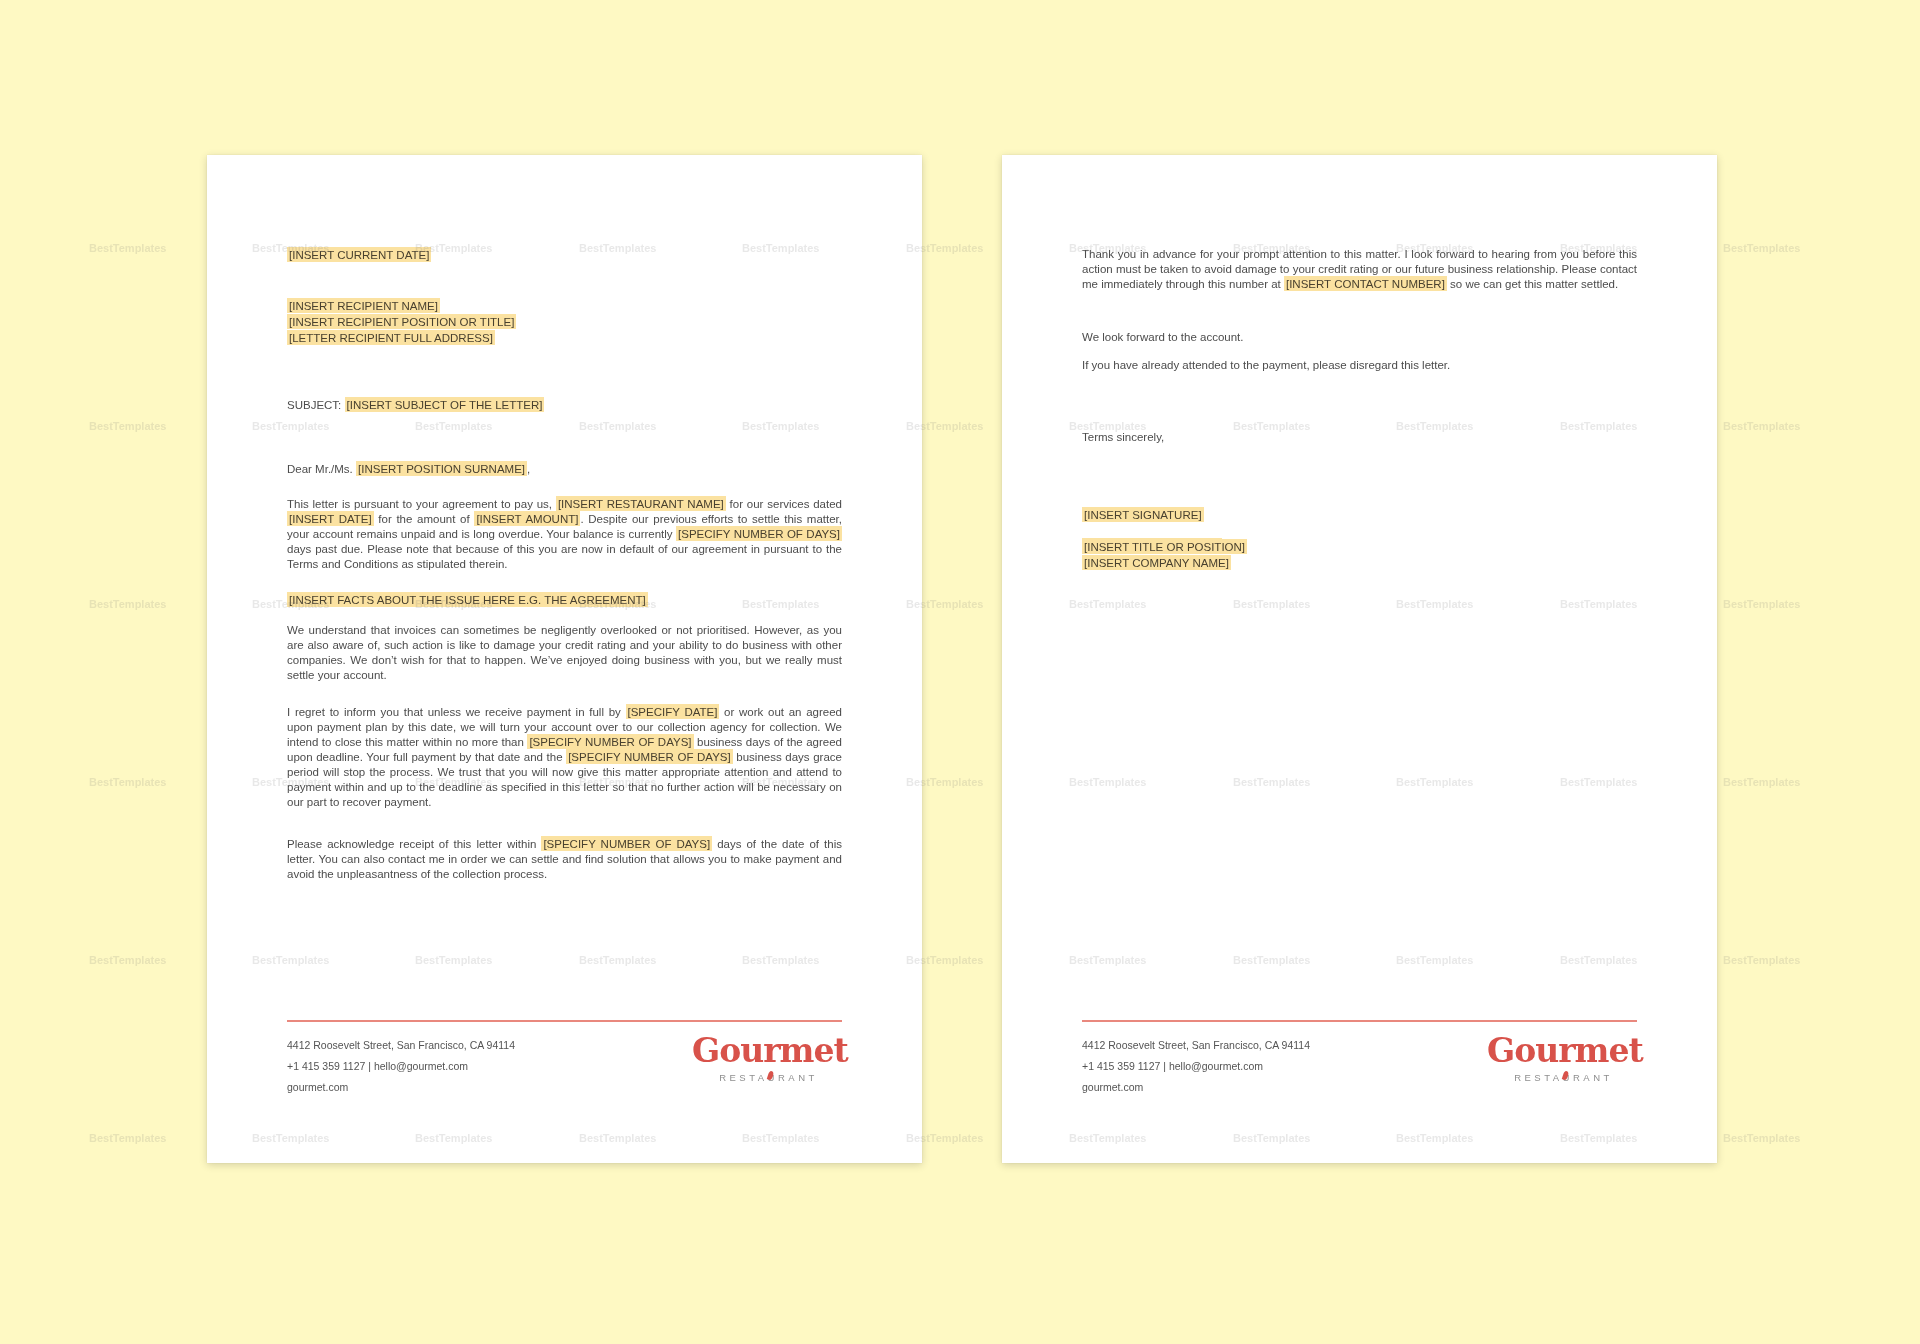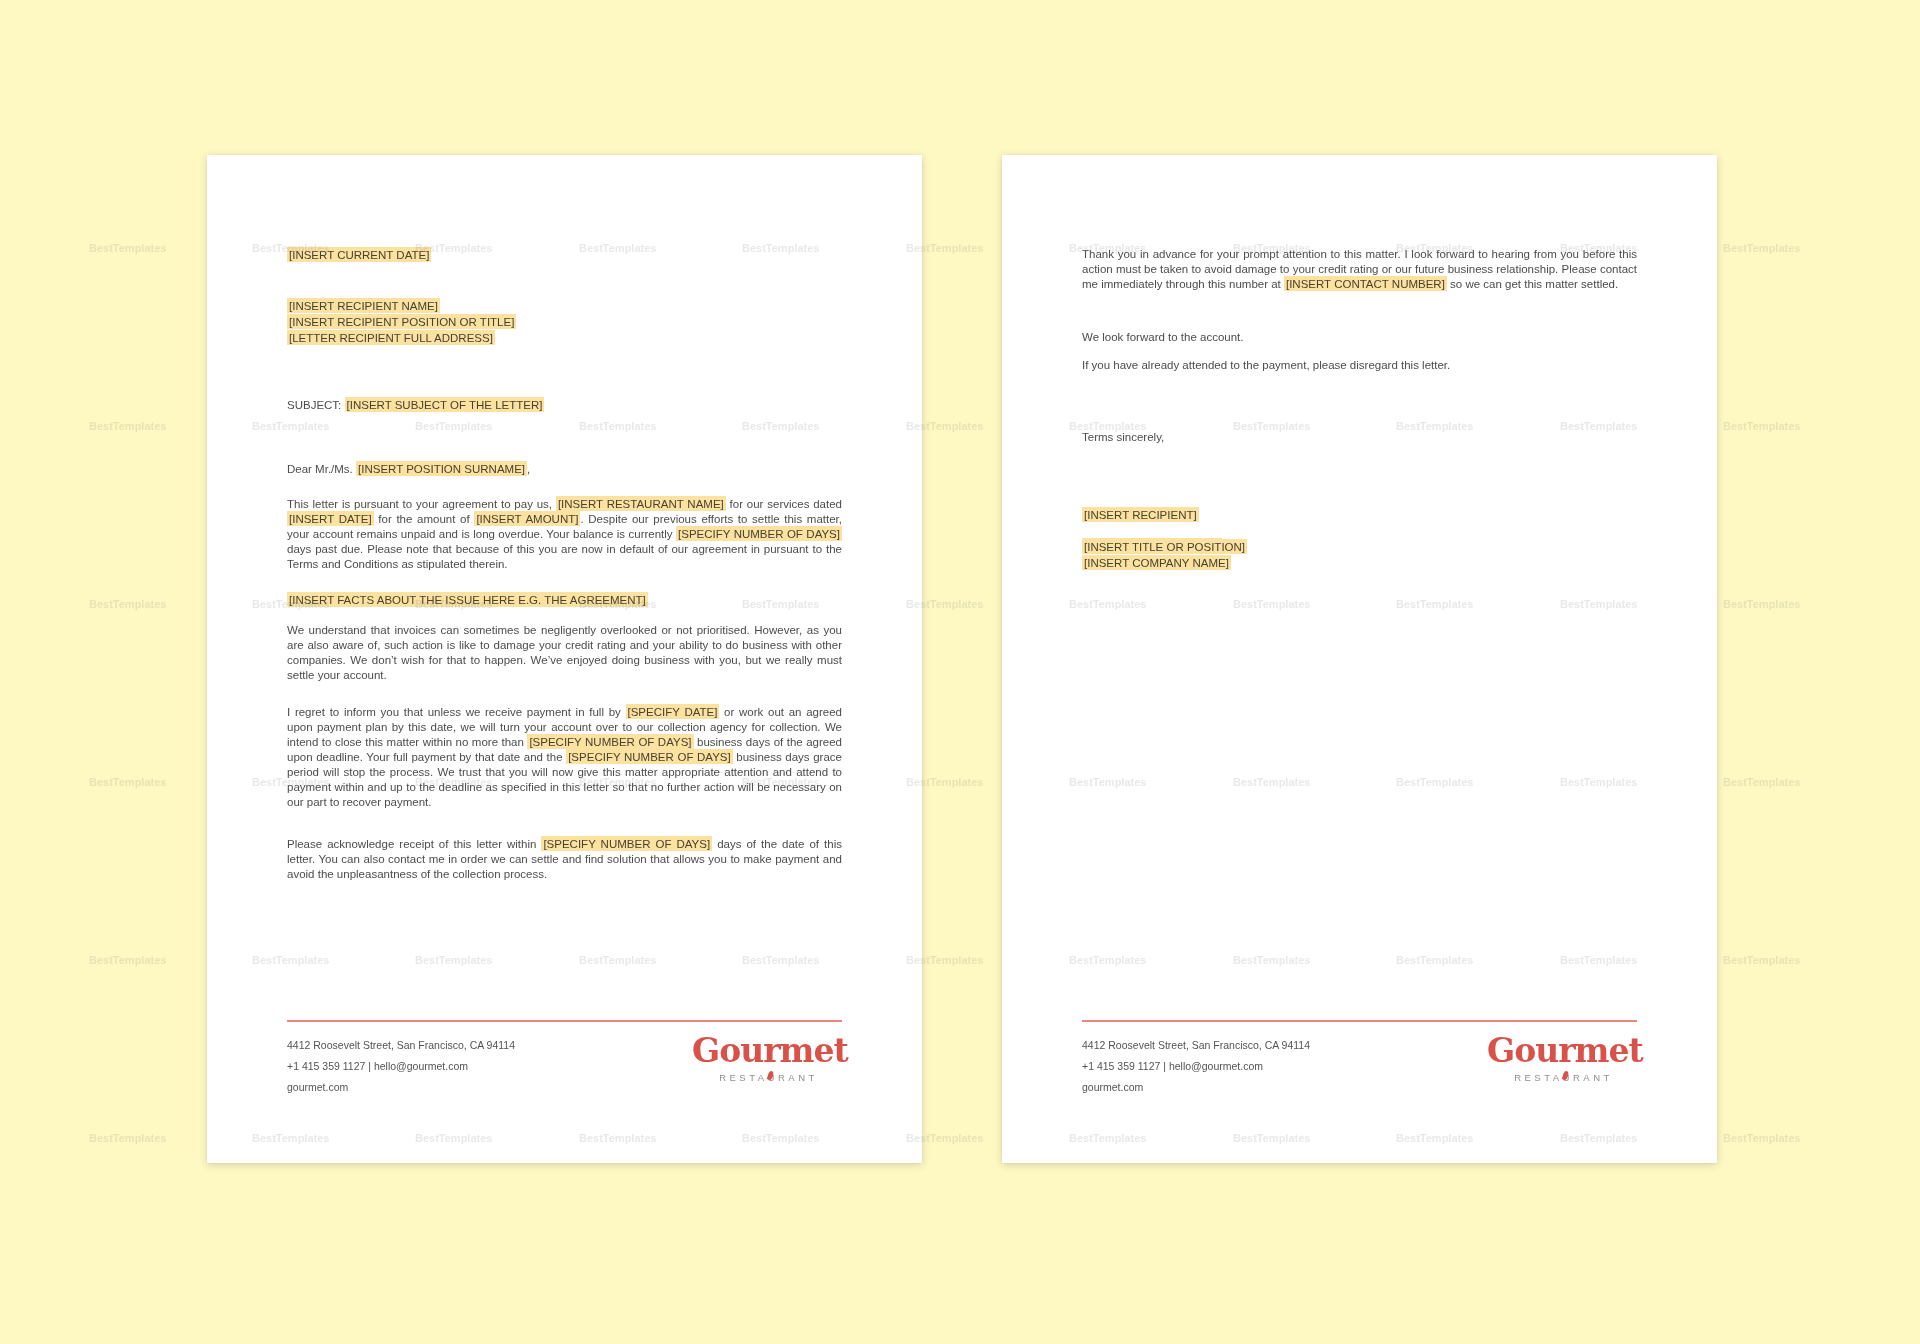--- a/index.html
+++ b/index.html
@@ -57,21 +57,21 @@
       </div>
     </div>
   </div>
 
   <div class="page" id="page2">
     <div class="content">
       <p class="para" style="top:92px">Thank you in advance for your prompt attention to this matter. I look forward to hearing from you before this action must be taken to avoid damage to your credit rating or our future business relationship. Please contact me immediately through this number at <mark>[INSERT CONTACT NUMBER]</mark> so we can get this matter settled.</p>
       <p class="line" style="top:175px">We look forward to the account.</p>
       <p class="line" style="top:203px">If you have already attended to the payment, please disregard this letter.</p>
       <p class="line" style="top:275px">Terms sincerely,</p>
-      <p class="line" style="top:353px"><mark>[INSERT RECIPIENT]</mark></p>
+      <p class="line" style="top:353px"><mark>[INSERT SIGNATURE]</mark></p>
       <p class="line" style="top:384px"><mark>[INSERT SENDER NAME]</mark></p>
       <p class="line" style="top:385px"><mark>[INSERT TITLE OR POSITION]</mark></p>
       <p class="line" style="top:401px"><mark>[INSERT COMPANY NAME]</mark></p>
 
       <div class="footer-rule"></div>
       <div class="footer-info">
         <div>4412 Roosevelt Street, San Francisco, CA 94114</div>
         <div>+1 415 359 1127 | hello@gourmet.com</div>
         <div>gourmet.com</div>
       </div>

